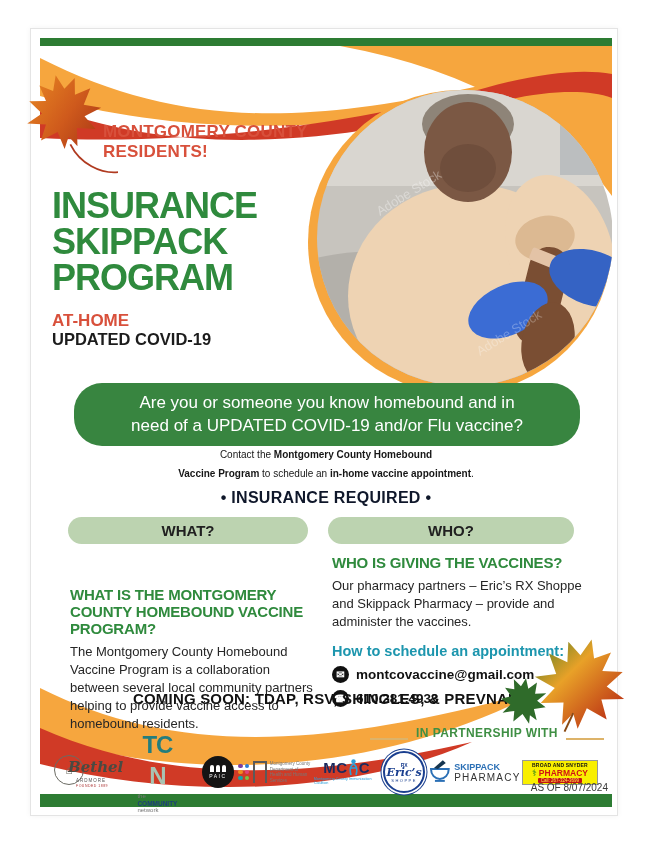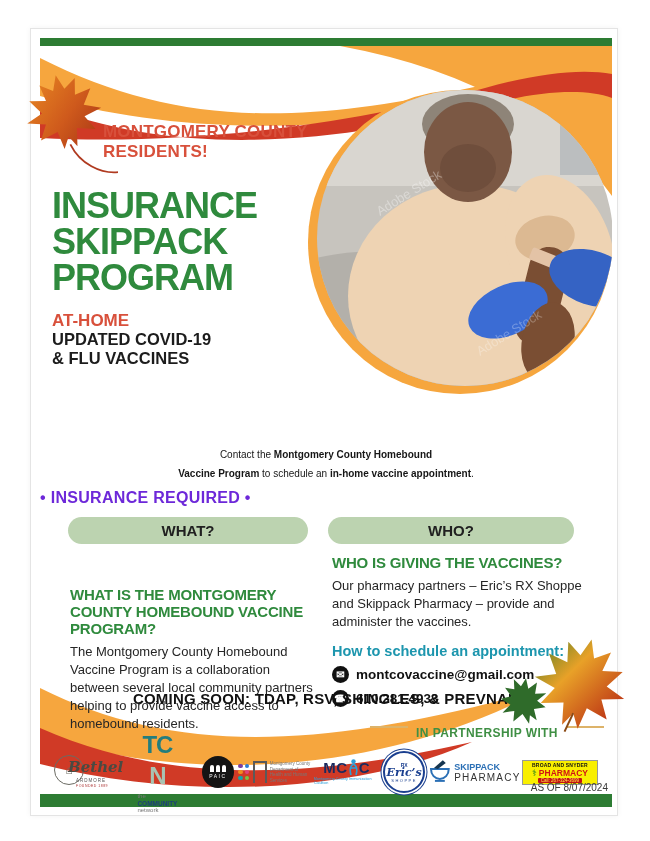--- a/index.html
+++ b/index.html
@@ -22,42 +22,42 @@
 
   .subtitle{left:12px;top:273px;font-weight:bold;font-size:16.5px;line-height:19px;}
   .sub-accent{color:#d8503b;font-size:17px;}
 
   .banner{left:34px;top:345px;width:506px;background:#388540;border-radius:28px;
           color:#fff;text-align:center;font-size:17px;line-height:23px;padding:8px 0 9px;}
 
   .contact{left:36px;top:407px;width:500px;text-align:center;font-size:10px;line-height:19px;color:#161616;}
   .contact b{font-weight:bold;}
 
-  .insurance{left:0;top:451px;width:572px;text-align:left;font-weight:bold;
-             font-size:16px;letter-spacing:.3px;color:#6d28d9;}
+  .insurance{left:0;top:451px;width:572px;text-align:center;font-weight:bold;
+             font-size:16px;letter-spacing:.3px;color:#0f172a;}
 
   .pill{position:absolute;top:479px;height:27px;background:#bcd3b0;border-radius:14px;
         display:flex;align-items:center;justify-content:center;
         font-weight:bold;font-size:15px;color:#202020;}
   .pill.what{left:28px;width:240px;}
   .pill.who{left:288px;width:246px;}
 
   .col-heading{font-weight:bold;font-size:15px;line-height:17px;color:#2f8a3d;letter-spacing:-.2px;}
   .col-body{font-size:13px;line-height:18px;color:#262626;margin-top:6px;}
   .what-col{left:30px;top:516px;width:250px;margin-top:32px;}
   .who-col{left:292px;top:516px;width:266px;}
   .sched{color:#1d96ae;font-weight:bold;font-size:14.5px;margin-top:12px;}
   .crow{display:flex;align-items:center;gap:7px;margin-top:7px;font-weight:bold;font-size:13.5px;color:#111;}
   .cicon{width:17px;height:17px;border-radius:50%;background:#101010;color:#fff;
          display:flex;align-items:center;justify-content:center;font-size:10px;flex:0 0 17px;}
 
   .coming{left:0;top:652px;width:572px;text-align:center;font-weight:bold;font-size:15px;
           letter-spacing:.2px;color:#111;z-index:4;}
 
-  .partnership{left:330px;top:688px;width:234px;display:flex;align-items:flex-start;gap:8px;z-index:4;}
+  .partnership{left:330px;top:688px;width:234px;display:flex;align-items:flex-end;gap:8px;z-index:4;}
   .pline{flex:1;height:2px;background:#ddb369;}
   .ptext{color:#3f8f44;font-weight:bold;font-size:12px;letter-spacing:.4px;white-space:nowrap;}
 
   .logos{left:14px;top:712px;width:544px;height:44px;display:flex;align-items:center;
          justify-content:space-between;z-index:4;}
   .logo{display:flex;align-items:center;justify-content:center;}
 
   .bethel{width:62px;position:relative;height:40px;}
   .bethel-circle{position:absolute;left:0;top:3px;width:28px;height:28px;border:1.5px solid #6b6b63;
                  border-radius:50%;display:flex;align-items:center;justify-content:center;color:#6b6b63;font-size:12px;}
@@ -174,23 +174,26 @@
 
     <div class="abs title" style="z-index:2;">
       <div>INSURANCE</div>
       <div>SKIPPACK</div>
       <div>PROGRAM</div>
     </div>
 
     <div class="abs subtitle" style="z-index:2;">
       <div class="sub-accent">AT-HOME</div>
       <div>UPDATED COVID-19</div>
-      <div>&amp; FLU VACCINES</div>
-    </div>
-
+    </div>
+
+    <div class="abs banner" style="z-index:3;">
+      <div>Are you or someone you know homebound and in</div>
+      <div>need of a UPDATED COVID-19 and/or Flu vaccine?</div>
+    </div>
 
     <div class="abs contact" style="z-index:2;">
       <span>Contact the </span><b>Montgomery County Homebound</b><br>
       <b>Vaccine Program</b><span> to schedule an </span><b>in-home vaccine appointment</b><span>.</span>
     </div>
 
     <div class="abs insurance" style="z-index:2;">• INSURANCE REQUIRED •</div>
 
     <div class="pill who" style="z-index:2;">WHO?</div>
     <div class="pill what" style="z-index:2;">WHAT?</div>

